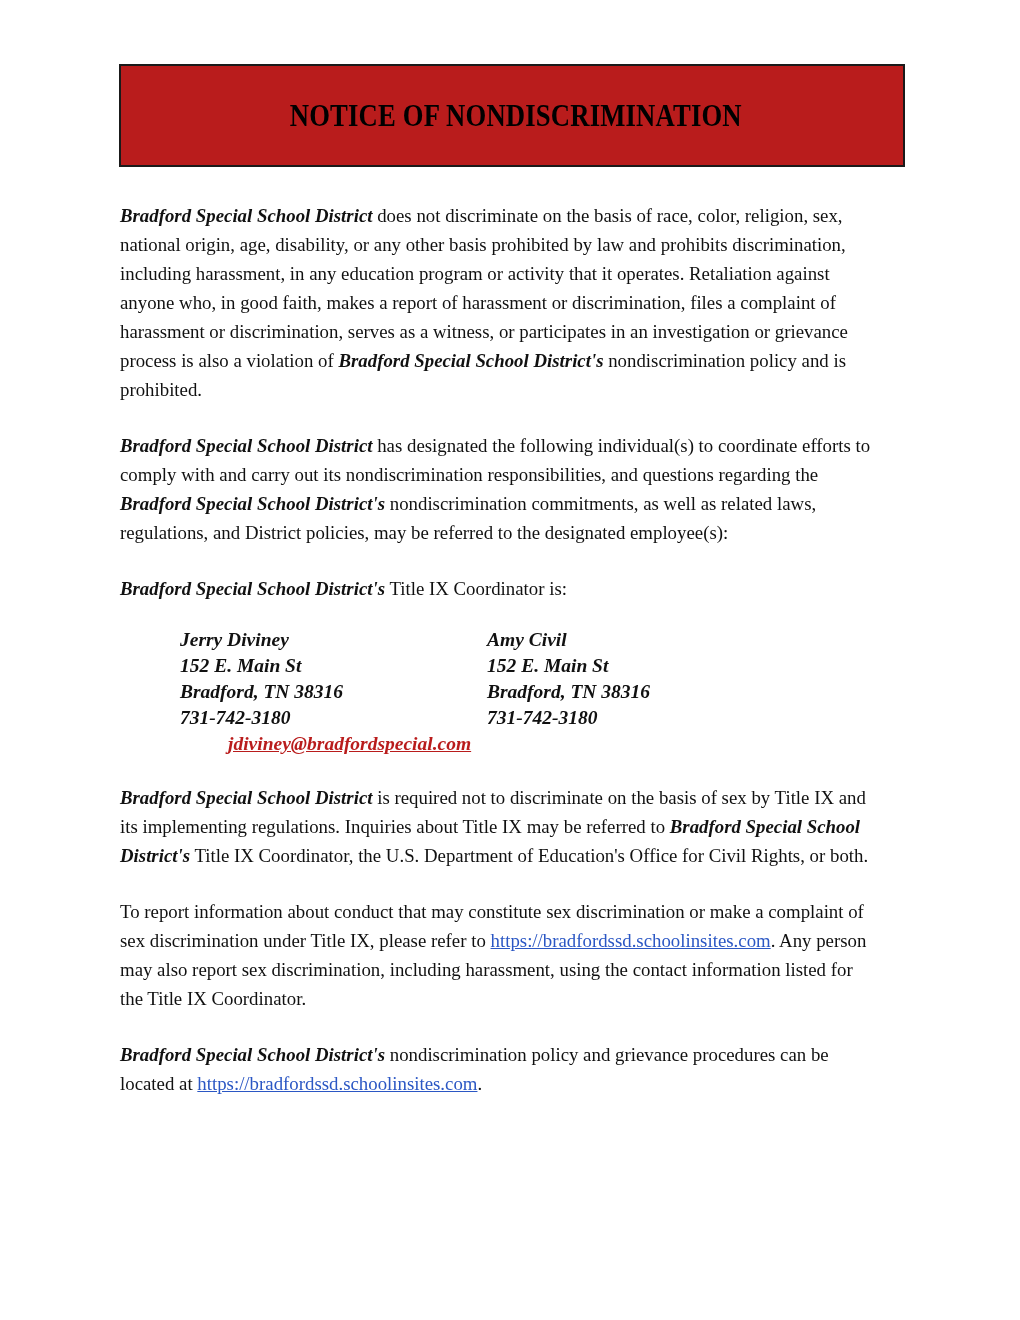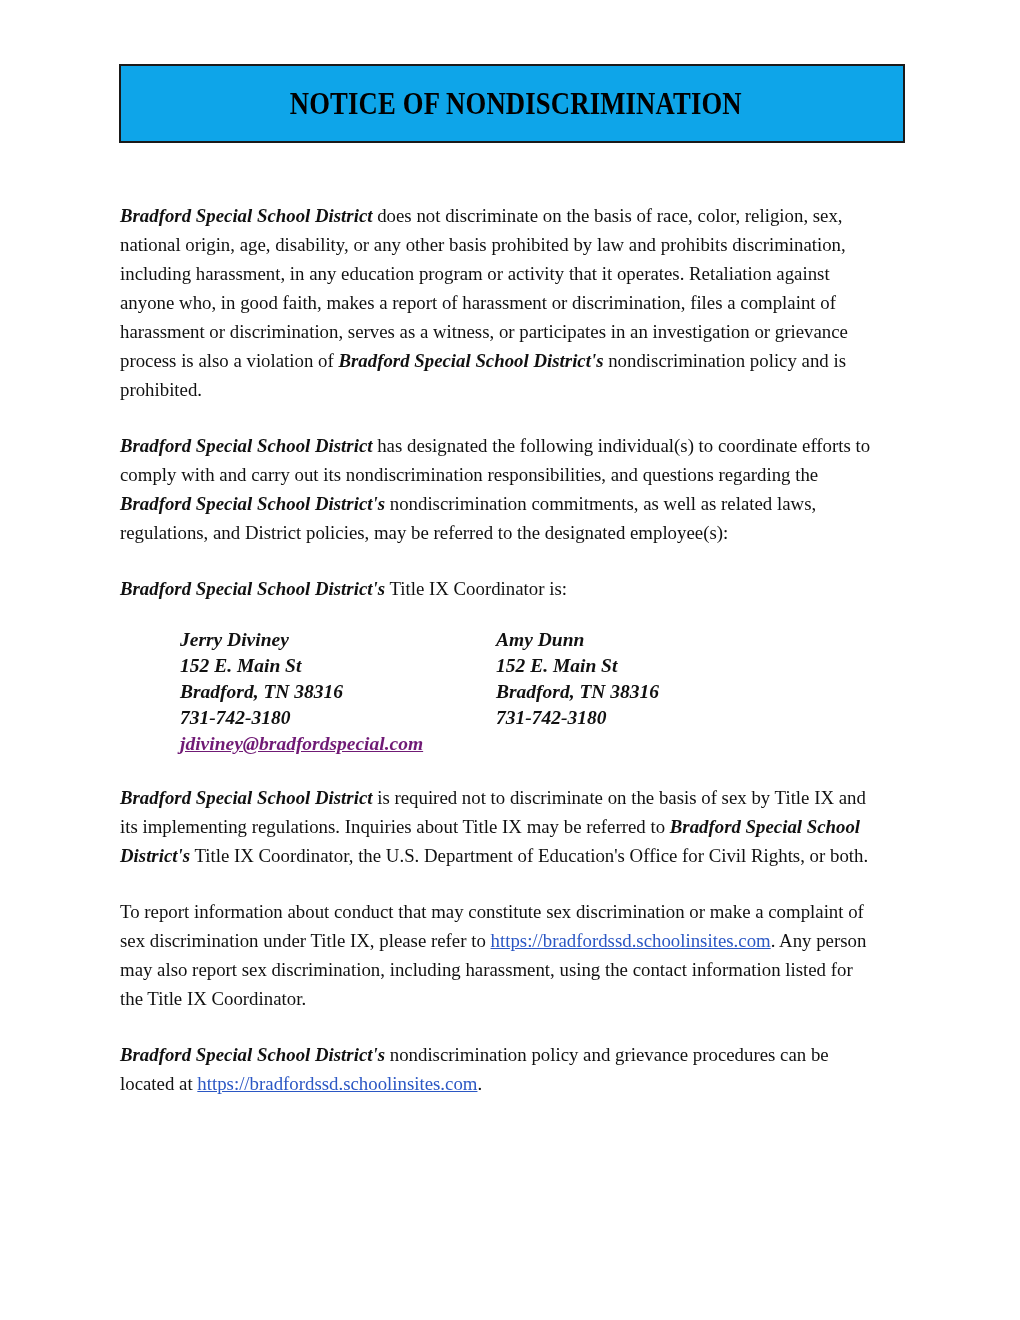--- a/index.html
+++ b/index.html
@@ -22,22 +22,22 @@
     position: relative;
     background: #ffffff;
   }
 
   
   .banner {
     position: absolute;
     left: 119px;
     top: 64px;
     width: 786px;
-    height: 79px;
-    background: #0ea5e9;
+    height: 103px;
+    background: #b91c1c;
     border: 2px solid #1a1a1a;
     box-sizing: border-box;
     display: flex;
     align-items: center;
     justify-content: center;
     padding-left: 8px;
   }
   .banner-title {
     font-family: "Liberation Serif", "DejaVu Serif", serif;
     font-weight: bold;
@@ -81,38 +81,39 @@
   a.link, .link {
     color: #2b57c4;
     text-decoration: underline;
   }
 
   
   .contacts {
     margin: 0 0 26px 0;
     padding-left: 60px;
     display: flex;
-    gap: 16px;
+    gap: 7px;
   }
   .contact-col {
     width: 300px;
     font-size: 19.5px;
     line-height: 26px;
     font-style: italic;
     font-weight: bold;
     font-family: "Liberation Serif", "DejaVu Serif", serif;
     color: #111111;
   }
   .contact-col > div {
     white-space: nowrap;
   }
   .contact-col .email {
-    color: #701a75;
+    color: #b91c1c;
     font-style: italic;
     font-weight: bold;
+    margin-left: 48px;
   }
 </style>
 </head>
 <body>
 
 <div class="page">
 
   <div class="banner">
     <div class="banner-title">NOTICE OF NONDISCRIMINATION</div>
   </div>
@@ -127,21 +128,21 @@
 
     <div class="contacts">
       <div class="contact-col">
         <div>Jerry Diviney</div>
         <div>152 E. Main St</div>
         <div>Bradford, TN 38316</div>
         <div>731-742-3180</div>
         <div><a class="email" href="#">jdiviney@bradfordspecial.com</a></div>
       </div>
       <div class="contact-col">
-        <div>Amy Dunn</div>
+        <div>Amy Civil</div>
         <div>152 E. Main St</div>
         <div>Bradford, TN 38316</div>
         <div>731-742-3180</div>
       </div>
     </div>
 
     <p class="para"><span class="ital">Bradford Special School District</span><span> is required not to discriminate on the basis of sex by Title IX and its implementing regulations.  Inquiries about Title IX may be referred to </span><span class="ital">Bradford Special School District's</span><span> Title IX Coordinator, the U.S. Department of Education's Office for Civil Rights, or both.</span></p>
 
     <p class="para"><span>To report information about conduct that may constitute sex discrimination or make a complaint of sex discrimination under Title IX, please refer to </span><a class="link" href="#">https://bradfordssd.schoolinsites.com</a><span>.  Any person may also report sex discrimination, including harassment, using the contact information listed for the Title IX Coordinator.</span></p>
 

